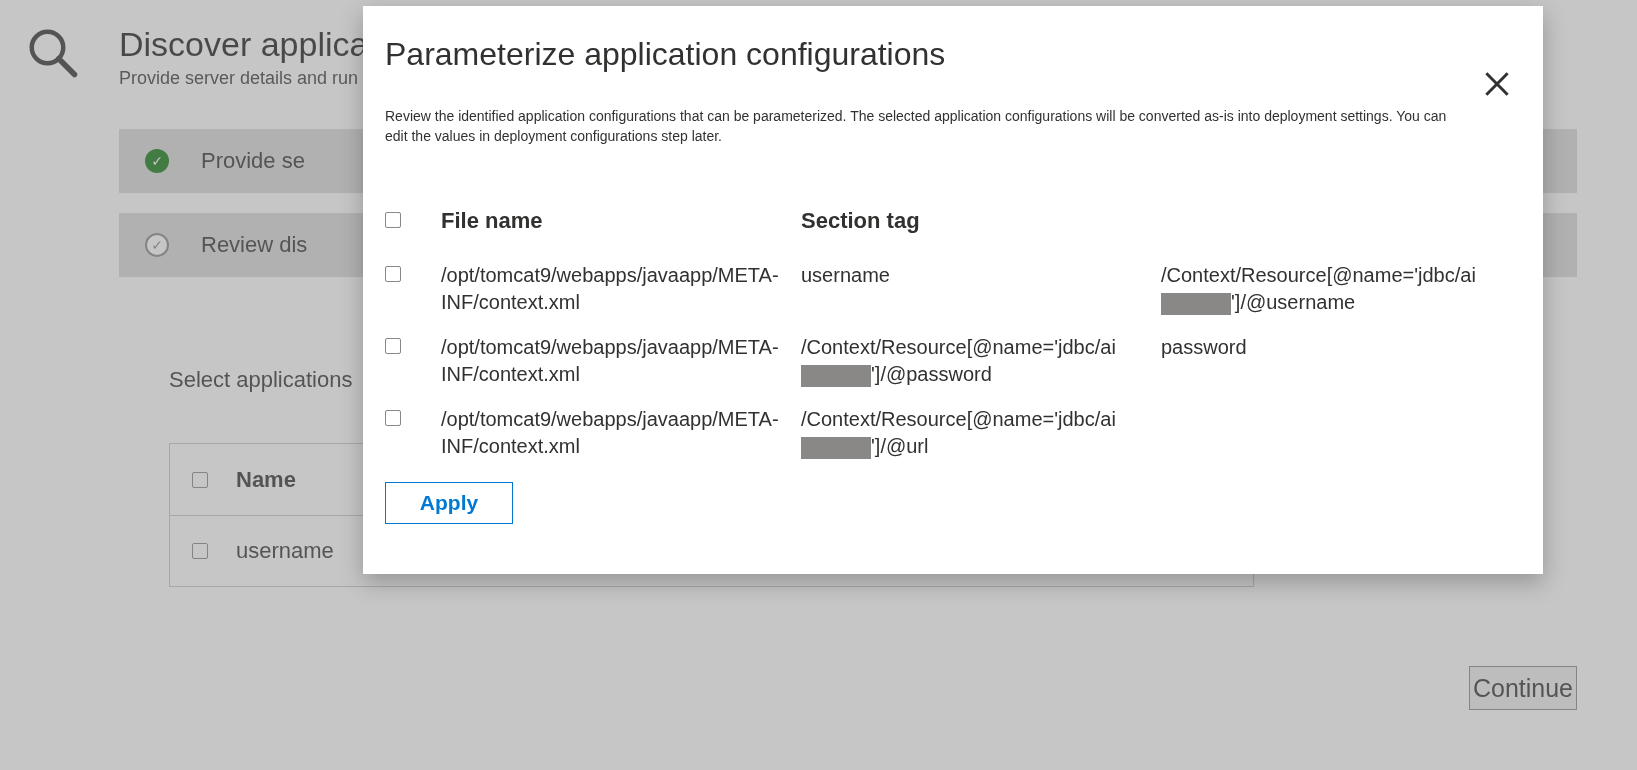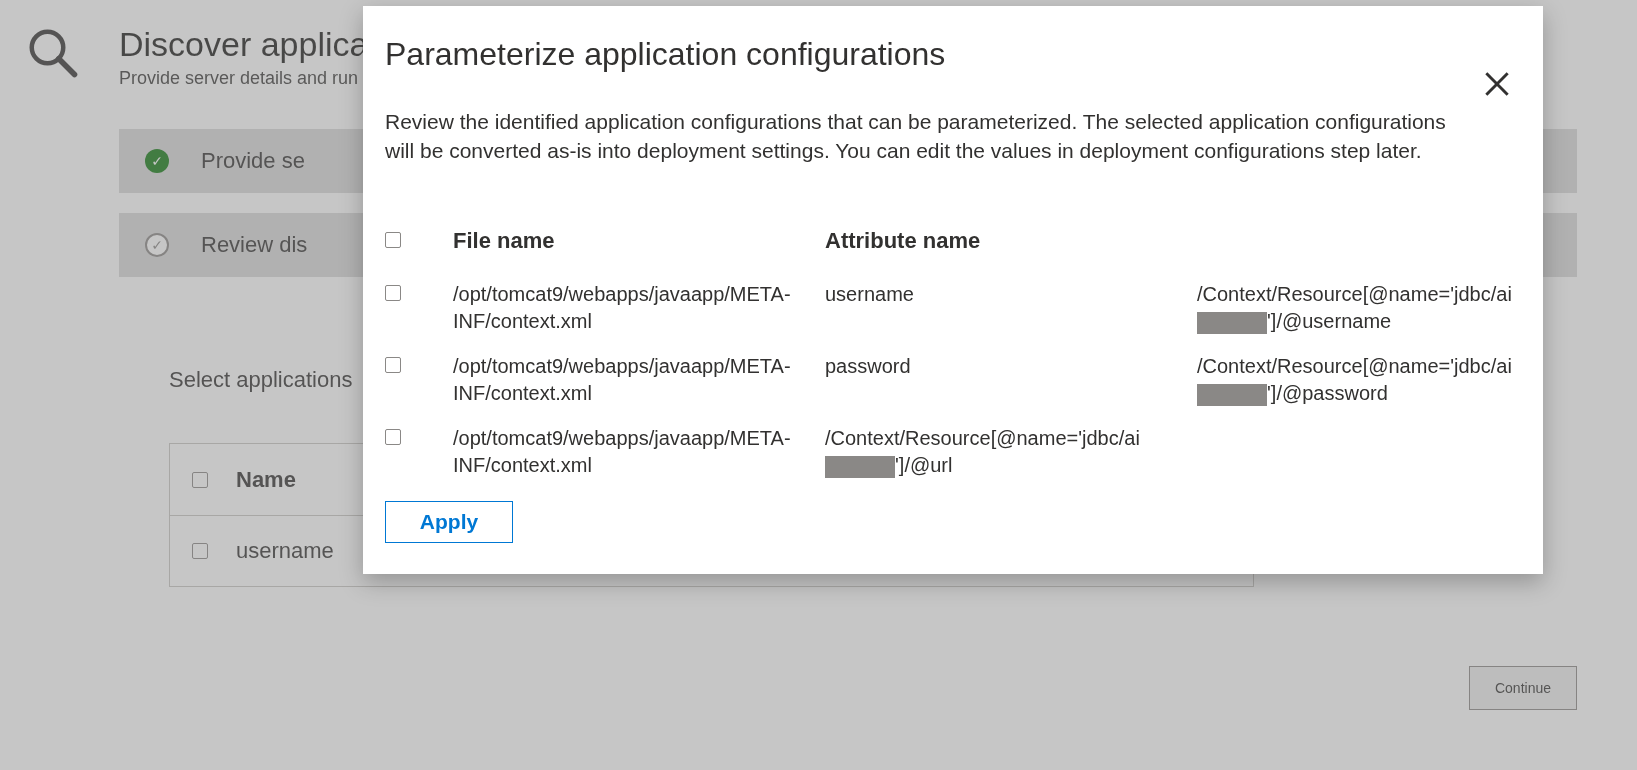--- a/index.html
+++ b/index.html
@@ -87,21 +87,21 @@
     padding-right: 260px;
     font-size: 20px;
   }
   .bg-continue {
     position: absolute;
     right: 60px;
     bottom: 60px;
     width: 108px; height: 44px;
     border: 1px solid #8a8886;
     background: #efefef;
-    font-size: 14px;
+    font-size: 25px;
     display: flex; align-items: center; justify-content: center;
   }
   input[type=checkbox].sq {
     appearance: none;
     width: 16px; height: 16px;
     border: 1.5px solid #8a8886;
     border-radius: 2px;
     background: #fff;
     cursor: pointer;
   }
@@ -115,21 +115,21 @@
     z-index: 10;
     padding: 30px 31px 30px 22px;
   }
   .panel-title {
     font-size: 32px;
     font-weight: 400;
     color: #323130;
     margin-bottom: 22px;
   }
   .panel-desc {
-    font-size: 21px;
+    font-size: 14px;
     line-height: 1.4;
     color: #323130;
     margin-bottom: 60px;
     max-width: 1070px;
     margin-top: 34px;
   }
   .close-x {
     position: absolute;
     top: 60px; right: 28px;
     width: 36px; height: 36px;
@@ -138,21 +138,21 @@
   }
   .close-x svg { width: 32px; height: 32px; stroke: #323130; stroke-width: 2.2; }
   .tbl {
     width: 100%;
     font-size: 20px;
   }
   .tbl-row {
     display: grid;
     grid-template-columns: 56px 360px 360px 1fr;
     align-items: start;
-    column-gap: 12px;
+    column-gap: 0;
     margin-bottom: 18px;
   }
   .tbl-head { font-weight: 600; font-size: 22px; margin-bottom: 26px; }
   .tbl-row .cell { padding-right: 18px; line-height: 1.35; }
   .cell .mask {
     display: inline-block;
     background: #8a8886;
     color: transparent;
     user-select: none;
     height: 1.1em;
@@ -220,39 +220,39 @@
       <line x1="4" y1="4" x2="20" y2="20"></line>
       <line x1="20" y1="4" x2="4" y2="20"></line>
     </svg>
   </div>
   <div class="panel-desc">Review the identified application configurations that can be parameterized. The selected application configurations will be converted as-is into deployment settings. You can edit the values in deployment configurations step later.</div>
 
   <div class="tbl">
     <div class="tbl-row tbl-head">
       <div class="cell"><input type="checkbox" class="sq" style=""></div>
       <div class="cell">File name</div>
-      <div class="cell">Attribute name</div>
+      <div class="cell">Section tag</div>
     </div>
 
     <div class="tbl-row">
       <div class="cell"><input type="checkbox" class="sq" style=""></div>
       <div class="cell">/opt/tomcat9/webapps/javaapp/META-INF/context.xml</div>
       <div class="cell">username</div>
       <div class="cell">
         <span>/Context/Resource[@name='jdbc/ai</span><span class="mask">xxxxxxx</span><span>']/@username</span>
       </div>
     </div>
 
     <div class="tbl-row">
       <div class="cell"><input type="checkbox" class="sq" style=""></div>
       <div class="cell">/opt/tomcat9/webapps/javaapp/META-INF/context.xml</div>
-      <div class="cell">password</div>
       <div class="cell">
         <span>/Context/Resource[@name='jdbc/ai</span><span class="mask">xxxxxxx</span><span>']/@password</span>
       </div>
+      <div class="cell">password</div>
     </div>
 
     <div class="tbl-row">
       <div class="cell"><input type="checkbox" class="sq" style=""></div>
       <div class="cell">/opt/tomcat9/webapps/javaapp/META-INF/context.xml</div>
       <div class="cell">
         <span>/Context/Resource[@name='jdbc/ai</span><span class="mask">xxxxxxx</span><span>']/@url</span>
       </div>
     </div>
   </div>

